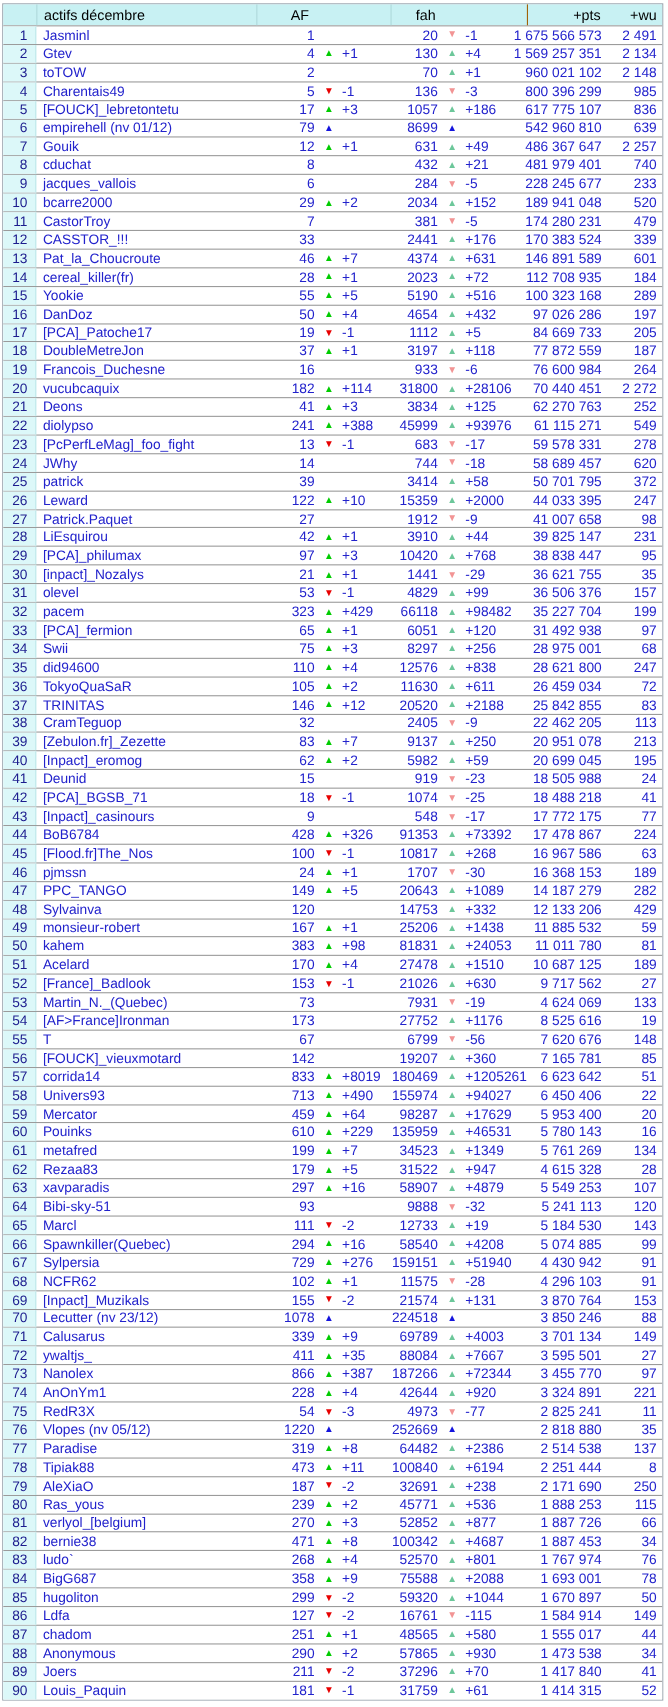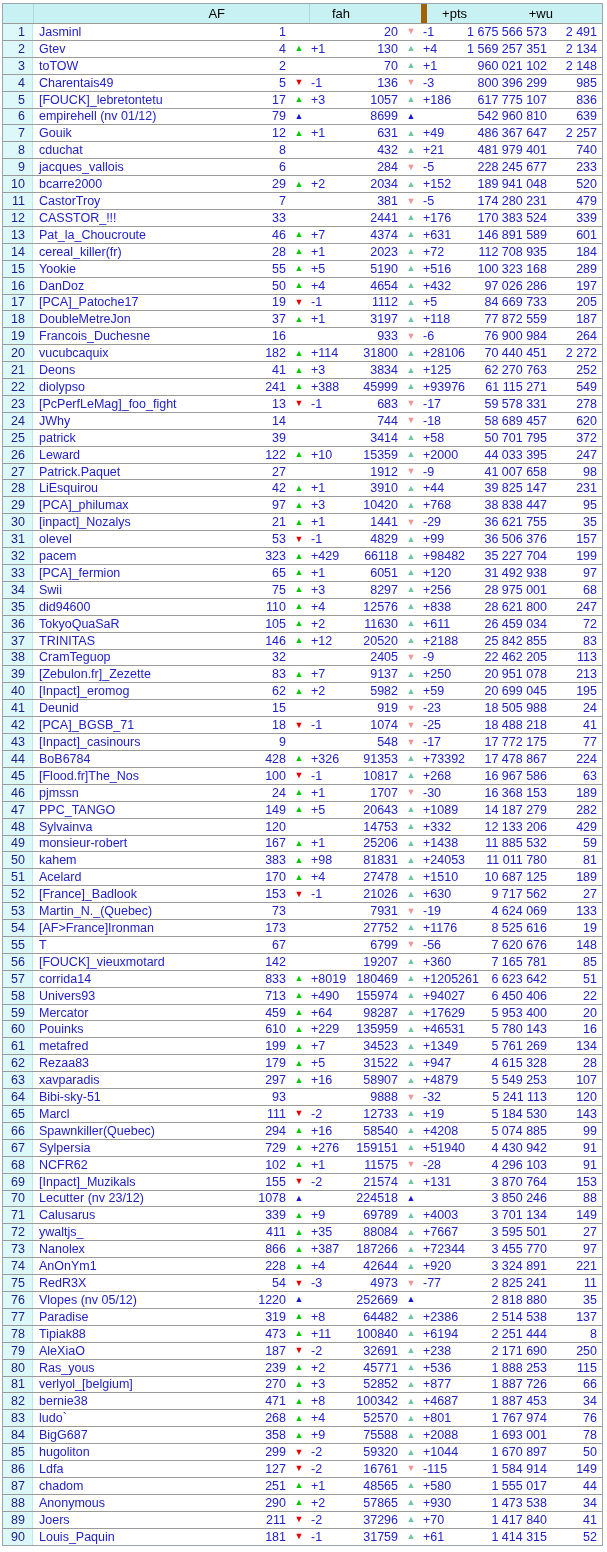--- a/index.html
+++ b/index.html
@@ -11,21 +11,21 @@
   .hdr{
     display:grid;
     grid-template-columns:30px 200px 56px 20px 46px 46px 20px 58px 79px 44px;
     height:19px;background:#c8f1f3;color:#000;font-size:13px;
     align-items:stretch;box-sizing:border-box;
   }
   .hdr .hcell{display:flex;align-items:center;white-space:nowrap;box-sizing:border-box;}
   .hdr .h-name{padding-left:6px;border-left:1px solid #aed9db;}
   .hdr .h-af{justify-content:flex-end;padding-right:8px;border-left:1px solid #aed9db;}
   .hdr .h-fah{justify-content:flex-end;padding-right:5px;border-left:1px solid #aed9db;}
-  .hdr .h-pts{justify-content:flex-end;padding-right:12px;border-left:6px solid #a16207;}
+  .hdr .h-pts{justify-content:flex-end;padding-right:12px;border-left:1px solid #a16207;}
   .hdr .h-wu{justify-content:flex-end;padding-right:5px;text-align:right;}
   .row{
     display:grid;
     grid-template-columns:30px 200px 56px 20px 46px 46px 20px 58px 79px 44px;
     height:16.92px;border-top:1px solid #9b9b9b;
     align-items:stretch;box-sizing:border-box;background:#fff;
   }
   .cell{display:flex;align-items:center;font-size:12.5px;white-space:nowrap;box-sizing:border-box;color:#2222cc;}
   .rank{background:#dcf8f9;color:#1c1c8e;justify-content:flex-end;padding-right:7px;border-right:1px solid #bfe8ea;}
   .pname{padding-left:6px;overflow:hidden;}
@@ -42,20 +42,21 @@
   .fa-down{color:#f29494;}
   .a-new{color:#1414dd;}
   .a-none{color:transparent;}
 </style>
 </head>
 <body>
 
 <div class="board">
   <div class="hdr">
     <div class="hcell"></div>
+    <div class="hcell h-name">actifs décembre</div>
     <div class="hcell h-af">AF</div>
     <div class="hcell"></div>
     <div class="hcell"></div>
     <div class="hcell h-fah">fah</div>
     <div class="hcell"></div>
     <div class="hcell"></div>
     <div class="hcell h-pts">+pts</div>
     <div class="hcell h-wu">+wu</div>
   </div>
   <div>
@@ -295,21 +296,21 @@
 
   <div class="row">
     <div class="cell rank">19</div>
     <div class="cell pname">Francois_Duchesne</div>
     <div class="cell num af-val">16</div>
     <div class="cell arrow a-none"></div>
     <div class="cell delta"></div>
     <div class="cell num fah-val">933</div>
     <div class="cell arrow fa-down">▼</div>
     <div class="cell delta">-6</div>
-    <div class="cell num pts-val">76 900 984</div>
+    <div class="cell num pts-val">76 600 984</div>
     <div class="cell num wu-val">264</div>
   </div>
 
   <div class="row">
     <div class="cell rank">20</div>
     <div class="cell pname">vucubcaquix</div>
     <div class="cell num af-val">182</div>
     <div class="cell arrow a-up">▲</div>
     <div class="cell delta">+114</div>
     <div class="cell num fah-val">31800</div>

